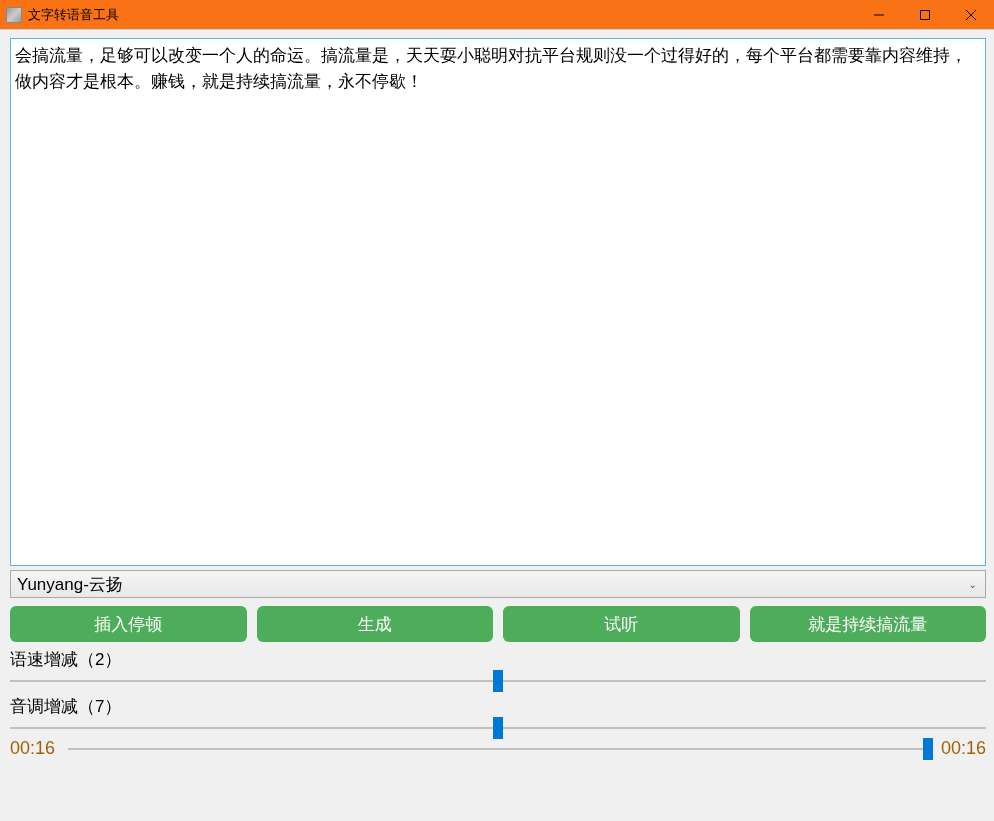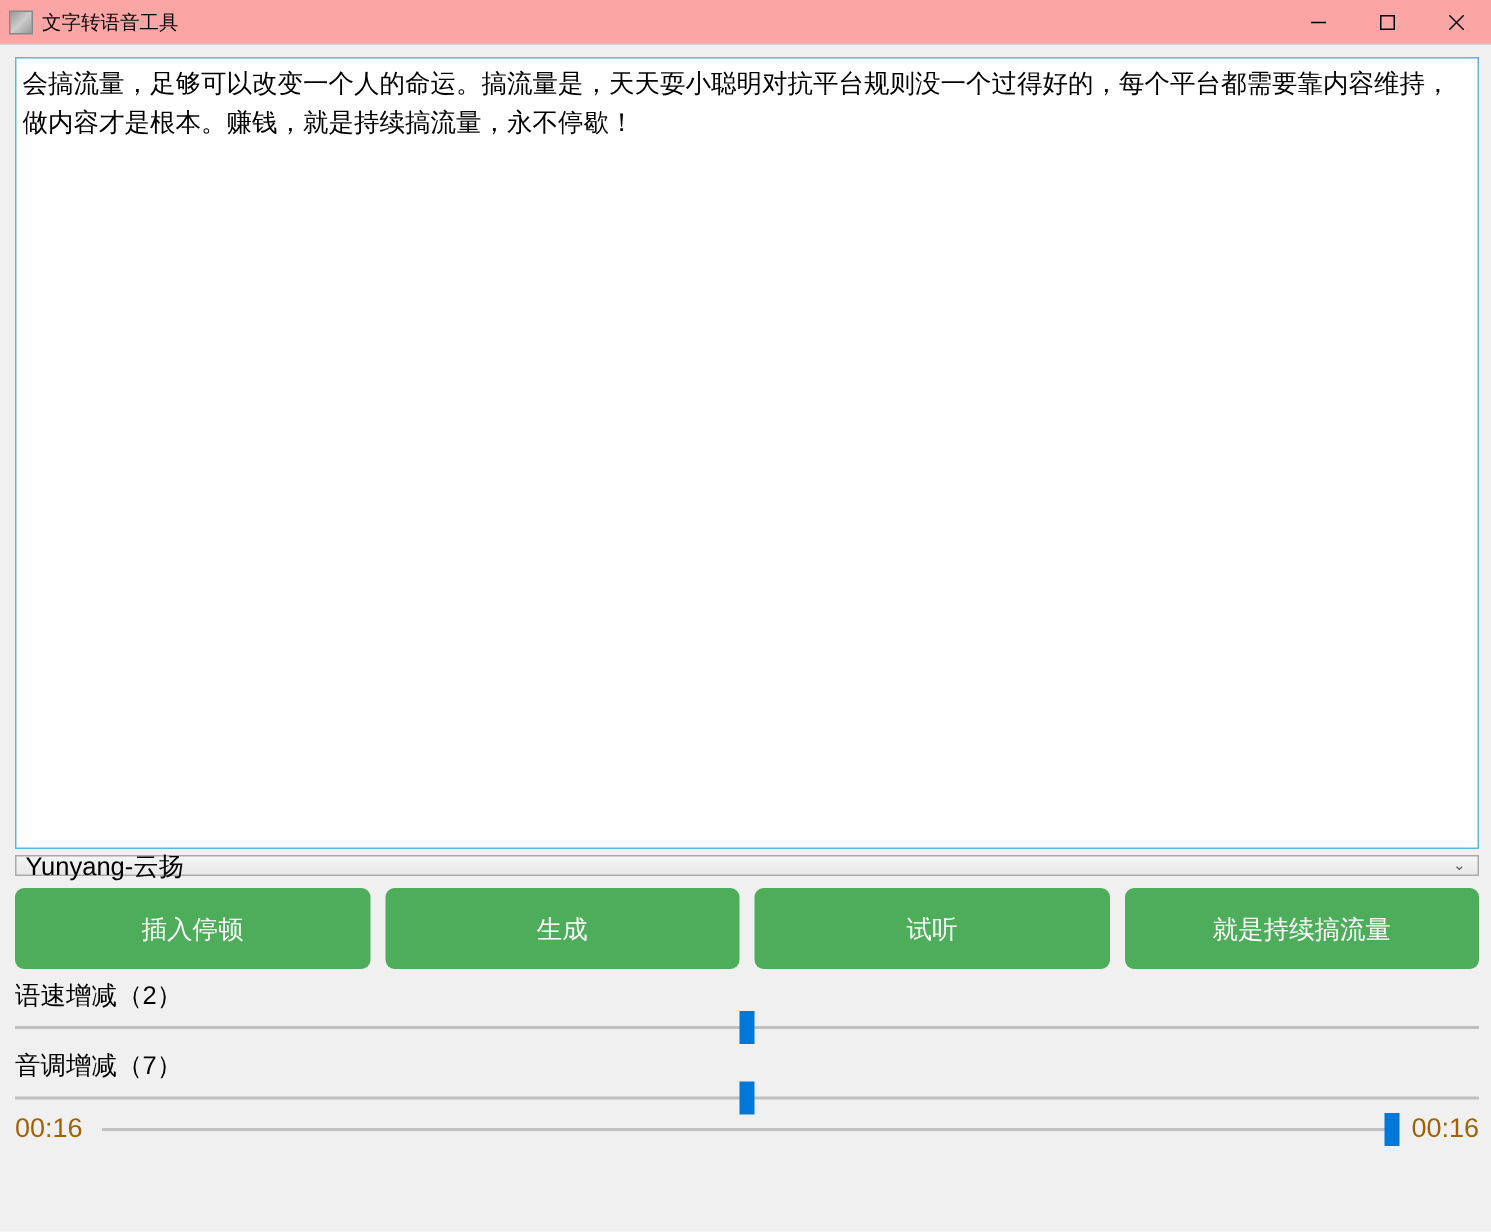--- a/index.html
+++ b/index.html
@@ -9,21 +9,21 @@
     }
     body {
       font-family: "Microsoft YaHei", "SimSun", sans-serif;
       background: #f0f0f0;
       width: 994px;
       height: 821px;
       overflow: hidden;
     }
     .titlebar {
       height: 30px;
-      background: #fca5a5;
+      background: #f97316;
       display: flex;
       align-items: center;
       justify-content: space-between;
       border-bottom: 1px solid #d0d0d0;
     }
     .titlebar-left {
       display: flex;
       align-items: center;
       gap: 6px;
       padding-left: 6px;
@@ -70,21 +70,21 @@
       font-family: "SimSun", "Microsoft YaHei", serif;
       padding: 4px 4px;
       resize: none;
       outline: none;
       line-height: 1.55;
       color: #000;
     }
     .voice-select {
       width: 100%;
       margin-top: 4px;
-      height: 14px;
+      height: 28px;
       background: linear-gradient(#f5f5f5, #e8e8e8);
       border: 1px solid #aaa;
       display: flex;
       align-items: center;
       justify-content: space-between;
       padding: 0 8px 0 6px;
       font-size: 17px;
       cursor: pointer;
     }
     .voice-select-val {
@@ -94,21 +94,21 @@
       color: #555;
       font-size: 10px;
     }
     .button-row {
       display: flex;
       gap: 10px;
       margin-top: 8px;
     }
     .action-btn {
       flex: 1;
-      height: 54px;
+      height: 36px;
       background: #4ead5b;
       color: #fff;
       border: none;
       border-radius: 6px;
       font-size: 17px;
       cursor: pointer;
       font-family: inherit;
     }
     .slider-group {
       margin-top: 6px;

